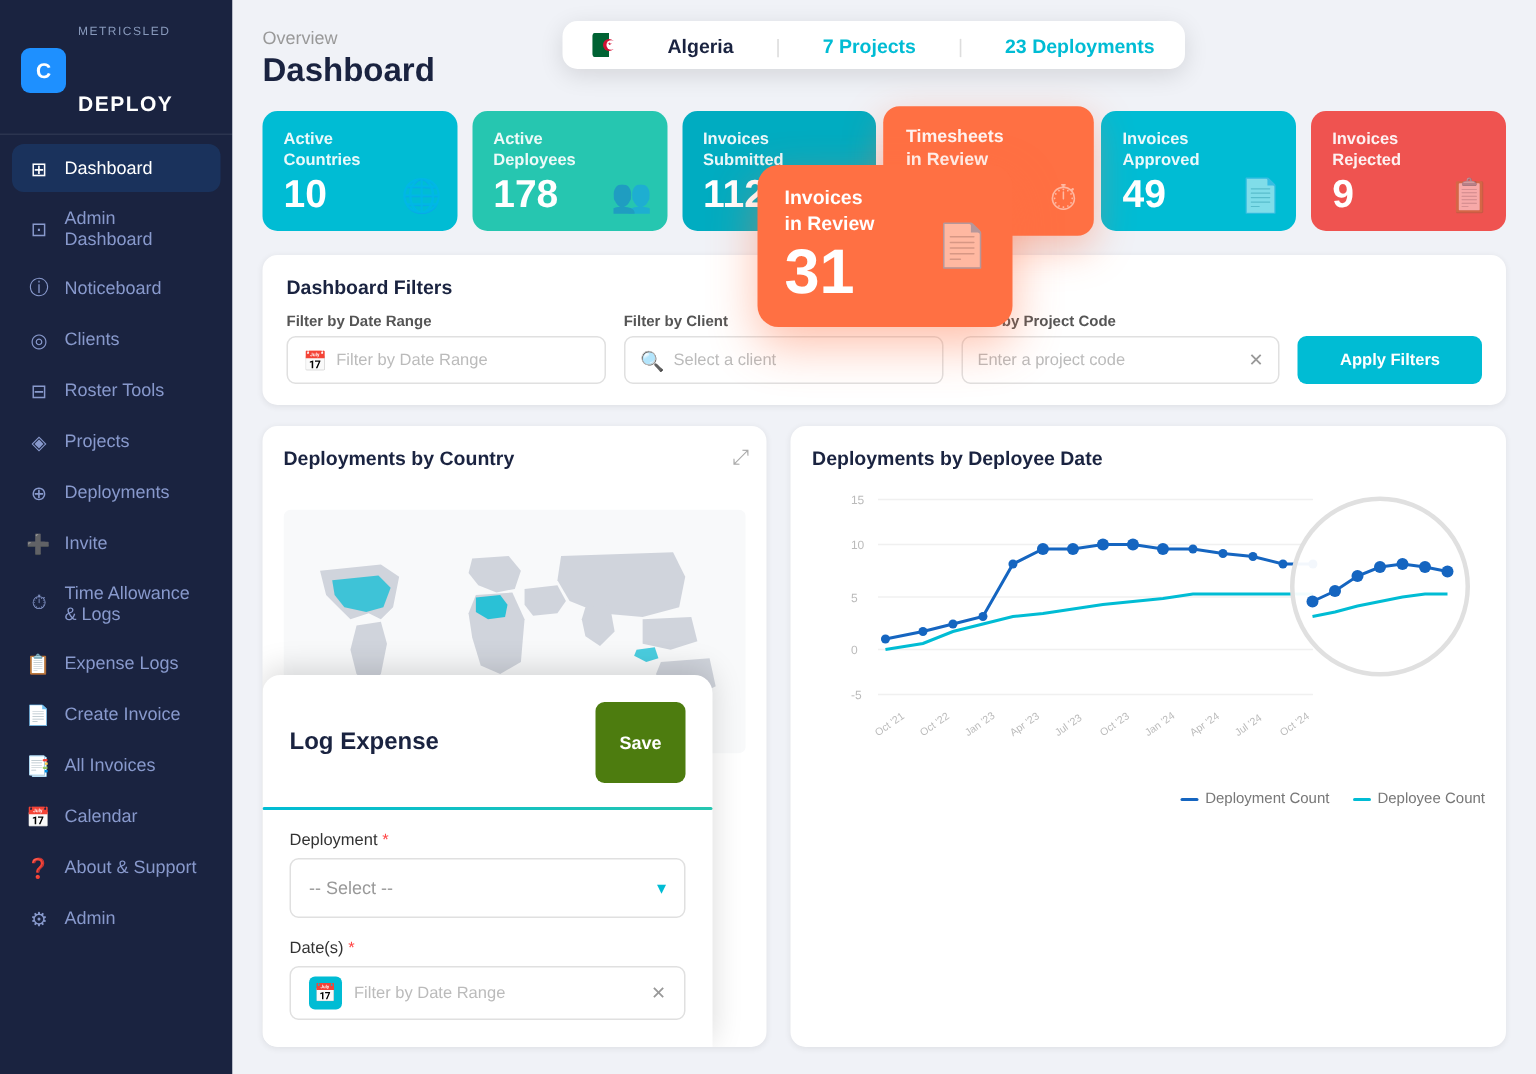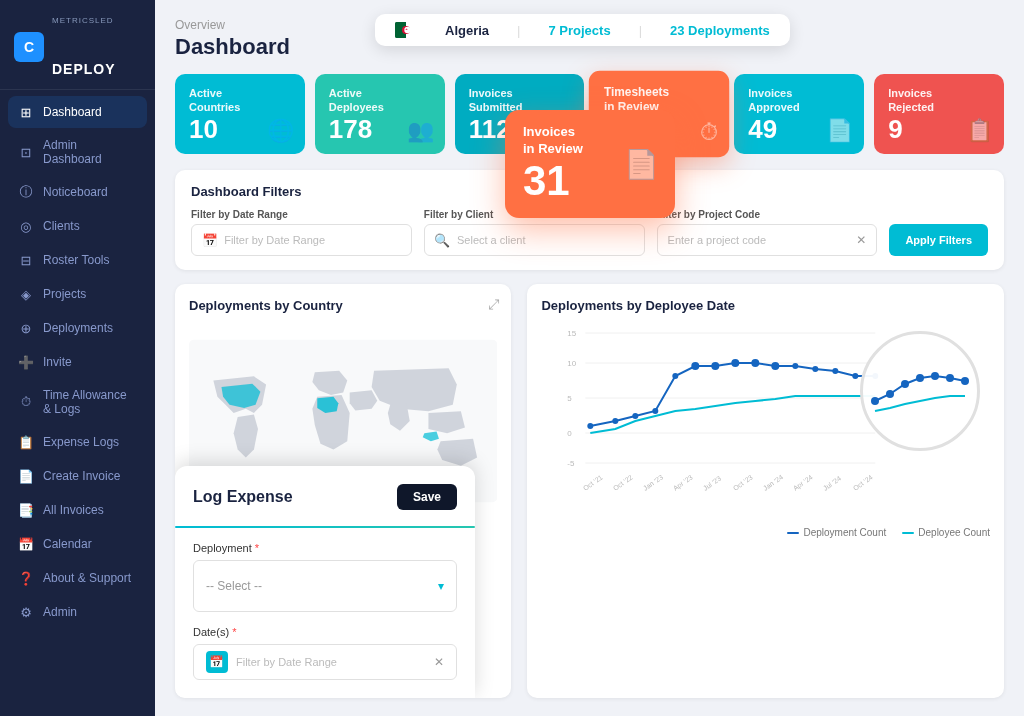--- a/index.html
+++ b/index.html
@@ -245,21 +245,21 @@
       background: white;
       height: 32px;
     }
     .filter-input-icon { color: #00bcd4; font-size: 13px; }
     .filter-input-clear { margin-left: auto; color: #999; font-size: 12px; cursor: pointer; }
     .apply-btn {
       background: #00bcd4;
       color: white;
       border: none;
       border-radius: 6px;
-      padding: 0 16px;
+      padding: 0 28px;
       height: 32px;
       font-size: 11px;
       font-weight: 600;
       cursor: pointer;
       white-space: nowrap;
     }
 
     
     .bottom-row {
       display: flex;
@@ -315,46 +315,46 @@
       align-items: center;
       justify-content: space-between;
       margin-bottom: 16px;
     }
     .modal-title {
       font-size: 16px;
       font-weight: 700;
       color: #1a2340;
     }
     .modal-save-btn {
-      background: #0f172a;
+      background: #4d7c0f;
       color: white;
       border: none;
       border-radius: 6px;
-      padding: 6px 16px;
+      padding: 20px 16px;
       font-size: 12px;
       font-weight: 600;
       cursor: pointer;
     }
     .modal-field-label {
       font-size: 11px;
       font-weight: 400;
       color: #333;
       margin-bottom: 6px;
     }
     .modal-select {
       border: 1px solid #e0e0e0;
       border-radius: 6px;
       padding: 8px 12px;
       font-size: 12px;
       color: #666;
       display: flex;
       align-items: center;
       justify-content: space-between;
       margin-bottom: 14px;
-      height: 52px;
+      height: 40px;
       cursor: pointer;
     }
     .modal-date-input {
       border: 1px solid #e0e0e0;
       border-radius: 6px;
       padding: 8px 12px;
       font-size: 12px;
       color: #999;
       display: flex;
       align-items: center;

